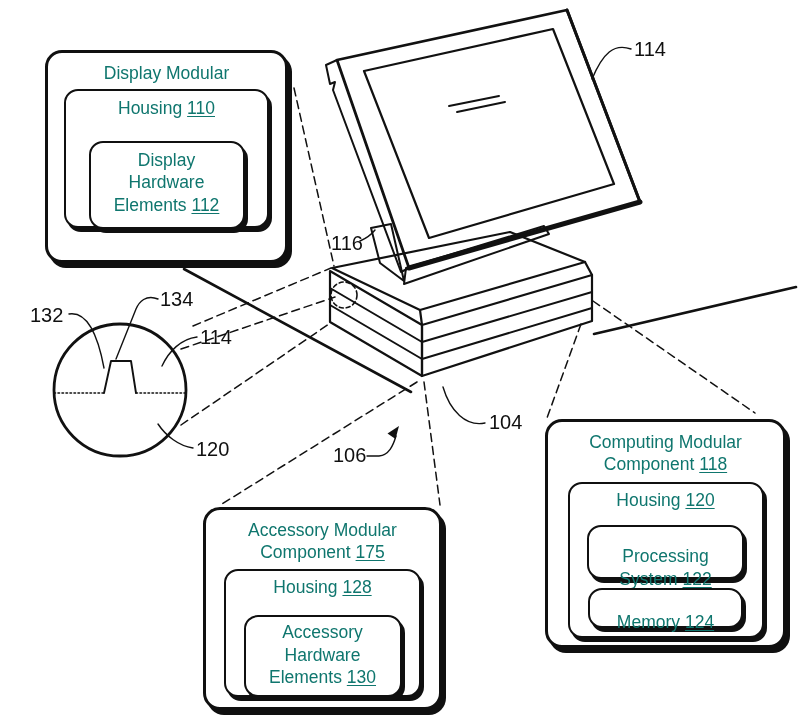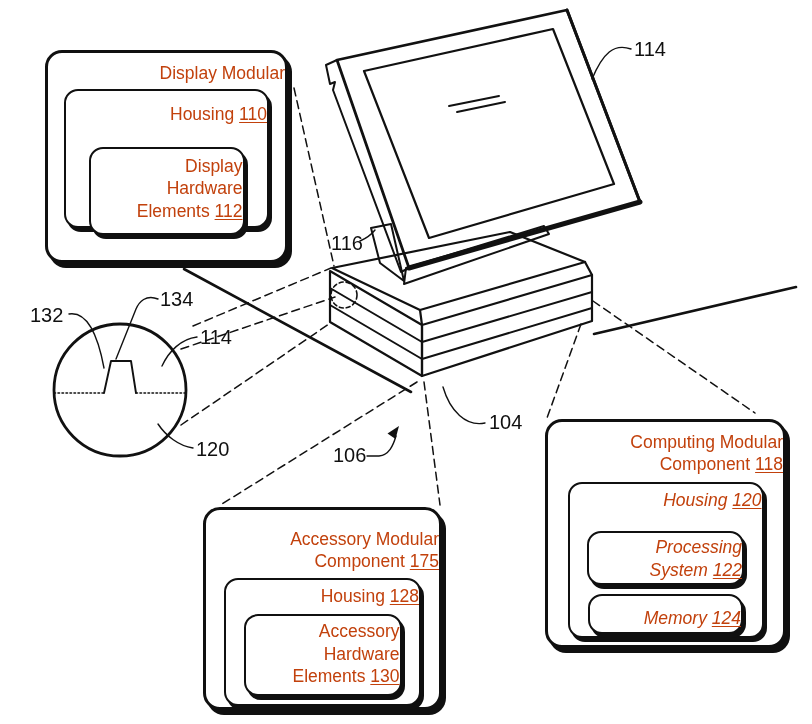--- a/index.html
+++ b/index.html
@@ -7,21 +7,21 @@
     width:812px;height:724px;position:relative;overflow:hidden;
     background:#ffffff;
     font-family:"Liberation Sans", sans-serif;
     color:#101010;
   }
   #drawing{position:absolute;left:0;top:0;z-index:1;}
   .callout{
     position:absolute;z-index:2;box-sizing:border-box;
     background:#ffffff;border:3px solid #101010;border-radius:17px;
     box-shadow:4px 5px 0 #101010;
-    text-align:right;font-size:17.5px;line-height:1.28;color:#c2410c;
+    text-align:center;font-size:17.5px;line-height:1.28;color:#0f766e;
   }
   .inner-box{
     position:relative;box-sizing:border-box;background:#ffffff;
     border:2.6px solid #101010;border-radius:14px;
     box-shadow:3px 4px 0 #101010;margin:0 auto;
   }
   .num{text-decoration:underline;text-underline-offset:2px;}
   .tline{white-space:nowrap;}
   svg text{
     font-family:"Liberation Sans", sans-serif;
@@ -103,21 +103,21 @@
 
     <text x="196" y="456" stroke="none" fill="#111111">120</text>
     <path d="M193,448 C179,446 166,436 158,424"></path>
   </g>
 </svg>
 
 <div class="callout" style="left:45px;top:50px;width:243px;height:213px;padding-top:9px;">
   <div class="tline">
     <span>Display Modular</span>
   </div>
-  <div class="inner-box" style="width:205px;height:139px;margin-top:5px;padding-top:12px;">
+  <div class="inner-box" style="width:205px;height:139px;margin-top:5px;padding-top:6px;">
     <div class="tline">
       <span>Housing</span>
       <span class="num">110</span>
     </div>
     <div class="inner-box" style="width:156px;height:88px;margin-top:21px;padding-top:6px;">
       <div class="tline"><span>Display</span></div>
       <div class="tline"><span>Hardware</span></div>
       <div class="tline">
         <span>Elements</span>
         <span class="num">112</span>
@@ -127,55 +127,55 @@
 </div>
 
 <div class="callout" style="left:545px;top:419px;width:241px;height:229px;padding-top:9px;">
   <div class="tline">
     <span>Computing Modular</span>
   </div>
   <div class="tline">
     <span>Component</span>
     <span class="num">118</span>
   </div>
-  <div class="inner-box" style="width:196px;height:156px;margin-top:6px;padding-top:5px;font-style:italic;">
+  <div class="inner-box" style="width:196px;height:156px;margin-top:6px;padding-top:5px;">
     <div class="tline">
       <span>Housing</span>
       <span class="num">120</span>
     </div>
-    <div class="inner-box" style="width:157px;height:54px;margin-top:20px;padding-top:3px;">
+    <div class="inner-box" style="width:157px;height:54px;margin-top:14px;padding-top:18px;">
       <div class="tline"><span>Processing</span></div>
       <div class="tline">
         <span>System</span>
         <span class="num">122</span>
       </div>
     </div>
-    <div class="inner-box" style="width:155px;height:40px;margin-top:9px;padding-top:11px;">
+    <div class="inner-box" style="width:155px;height:40px;margin-top:9px;padding-top:21px;">
       <div class="tline">
         <span>Memory</span>
         <span class="num">124</span>
       </div>
     </div>
   </div>
 </div>
 
-<div class="callout" style="left:203px;top:507px;width:239px;height:203px;padding-top:18px;">
+<div class="callout" style="left:203px;top:507px;width:239px;height:203px;padding-top:9px;">
   <div class="tline">
     <span>Accessory Modular</span>
   </div>
   <div class="tline">
     <span>Component</span>
     <span class="num">175</span>
   </div>
   <div class="inner-box" style="width:197px;height:128px;margin-top:5px;padding-top:5px;">
     <div class="tline">
       <span>Housing</span>
       <span class="num">128</span>
     </div>
-    <div class="inner-box" style="width:158px;height:82px;margin-top:7px;padding-top:4px;">
+    <div class="inner-box" style="width:158px;height:82px;margin-top:17px;padding-top:4px;">
       <div class="tline"><span>Accessory</span></div>
       <div class="tline"><span>Hardware</span></div>
       <div class="tline">
         <span>Elements</span>
         <span class="num">130</span>
       </div>
     </div>
   </div>
 </div>
 

